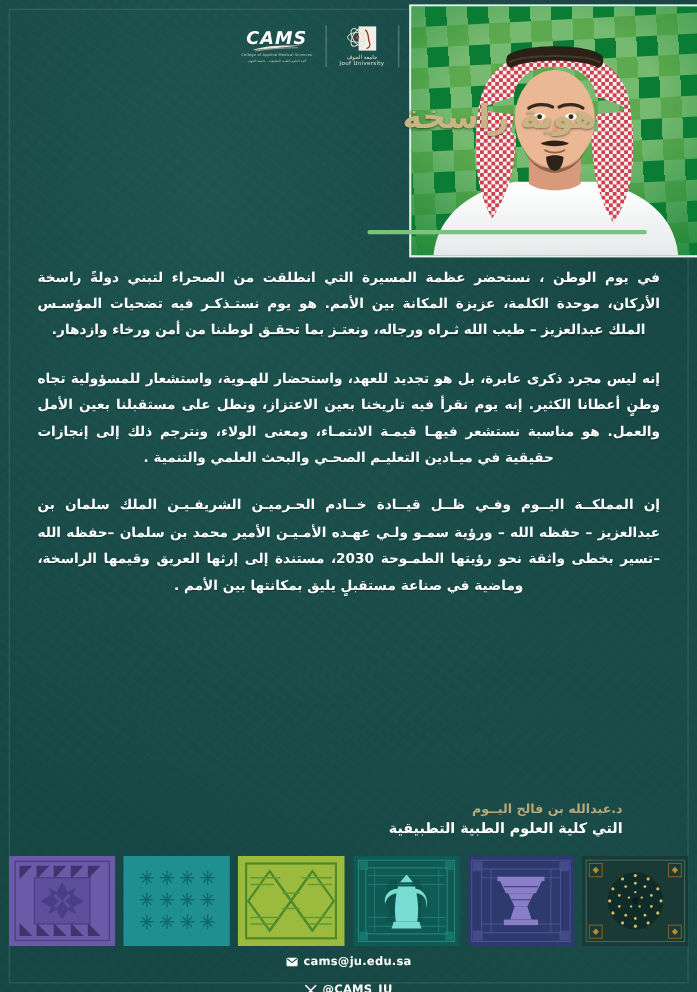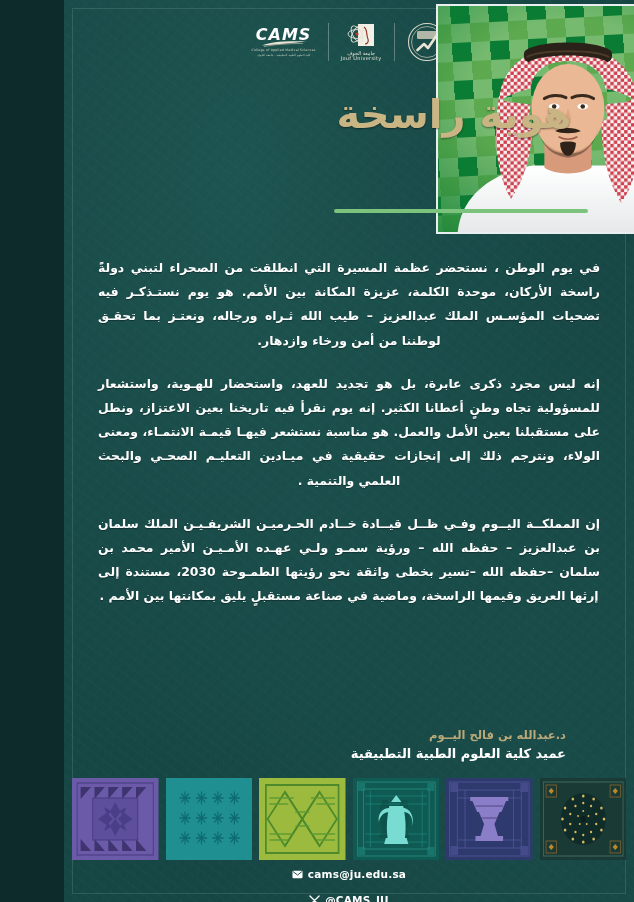--- a/index.html
+++ b/index.html
@@ -3,21 +3,21 @@
 <meta charset="utf-8">
 <title>CAMS National Day Poster</title>
 <style>
   html, body {
     margin: 0;
     padding: 0;
     background: #0d2b2a;
   }
   .poster {
     position: relative;
-    width: 570px;
+    width: 634px;
     height: 902px;
     overflow: hidden;
     background:
       radial-gradient(ellipse at 30% 20%, rgba(35,95,90,0.55) 0%, rgba(0,0,0,0) 60%),
       radial-gradient(ellipse at 80% 70%, rgba(30,85,80,0.40) 0%, rgba(0,0,0,0) 55%),
       #174745;
     font-family: "DejaVu Sans", "Liberation Sans", sans-serif;
     color: #ffffff;
     box-sizing: border-box;
   }
@@ -110,21 +110,21 @@
   }
 
   
   .headline {
     position: absolute;
     top: 86px;
     right: 40px;
     width: 280px;
     text-align: center;
     color: #c9b484;
-    font-size: 40px;
+    font-size: 30px;
     font-weight: bold;
     line-height: 1.42;
     letter-spacing: 0px;
     text-shadow: 0 1px 2px rgba(0,0,0,0.45);
   }
   .headline .hl2 { display:block; }
 
   .divider-line {
     position: absolute;
     top: 209px;
@@ -173,21 +173,21 @@
     left: 34px;
     top: 240px;
   }
   .para {
     text-align: justify;
     text-align-last: center;
     font-size: 12.4px;
     line-height: 1.95;
     font-weight: bold;
     color: #ffffff;
-    margin: 16px 0 19px 0;
+    margin: 0 0 19px 0;
     text-shadow: 0 1px 1px rgba(0,0,0,0.35);
   }
   .para.p3 { margin-bottom: 21px; }
 
   
   .signature {
     position: absolute;
     right: 68px;
     top: 727px;
     text-align: right;
@@ -362,21 +362,21 @@
   <div class="divider-line"></div>
 
   <div class="body-col">
     <p class="para p1">في يوم الوطن ، نستحضر عظمة المسيرة التي انطلقت من الصحراء لتبني دولةً راسخة الأركان، موحدة الكلمة، عزيزة المكانة بين الأمم. هو يوم نستـذكـر فيه تضحيات المؤسـس الملك عبدالعزيز – طيب الله ثـراه ورجاله، ونعتـز بما تحقـق لوطننا من أمن ورخاء وازدهار.</p>
     <p class="para p2">إنه ليس مجرد ذكرى عابرة، بل هو تجديد للعهد، واستحضار للهـوية، واستشعار للمسؤولية تجاه وطنٍ أعطانا الكثير. إنه يوم نقرأ فيه تاريخنا بعين الاعتزاز، ونطل على مستقبلنا بعين الأمل والعمل. هو مناسبة نستشعر فيهـا قيمـة الانتمـاء، ومعنى الولاء، ونترجم ذلك إلى إنجازات حقيقية في ميـادين التعليـم الصحـي والبحث العلمي والتنمية .</p>
     <p class="para p3">إن المملكــة اليــوم وفـي ظــل قيــادة خــادم الحـرميـن الشريفـيـن الملك سلمان بن عبدالعزيز – حفظه الله – ورؤية سمـو ولـي عهـده الأمـيـن الأمير محمد بن سلمان –حفظه الله –تسير بخطى واثقة نحو رؤيتها الطمـوحة 2030، مستندة إلى إرثها العريق وقيمها الراسخة، وماضية في صناعة مستقبلٍ يليق بمكانتها بين الأمم .</p>
   </div>
 
   <div class="signature">
     <div class="sig-name">د.عبدالله بن فالح اليــوم</div>
-    <div class="sig-title">عميد كلية العلوم الطبية التطبيقية</div>
+    <div class="sig-title">التي كلية العلوم الطبية التطبيقية</div>
   </div>
 
   <div class="tiles">
 
     <div class="tile">
       <svg viewBox="0 0 100 82" preserveAspectRatio="none">
         <rect width="100" height="82" fill="#6a5aa8"></rect>
         <rect x="6" y="5" width="88" height="72" fill="none" stroke="#4b3f86" stroke-width="1.2"></rect>
         <g fill="#3d3470">
           <path d="M10 9 L22 9 L10 21 Z"></path>

